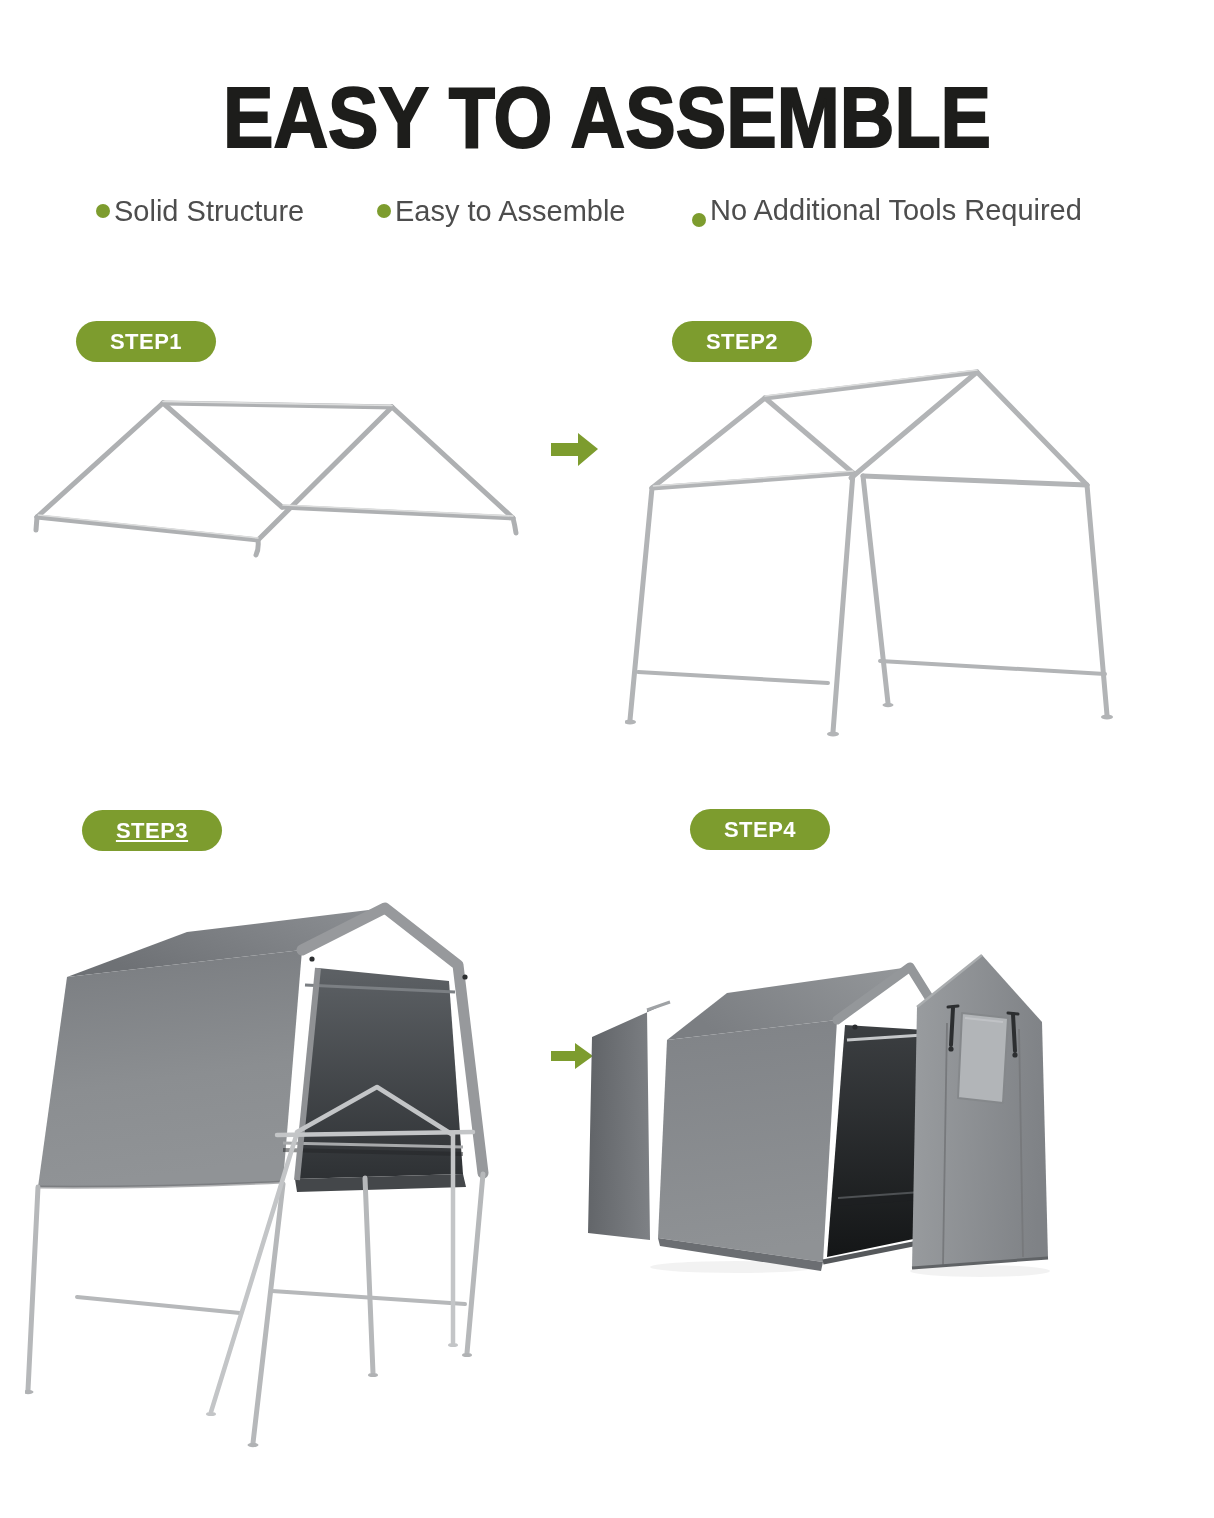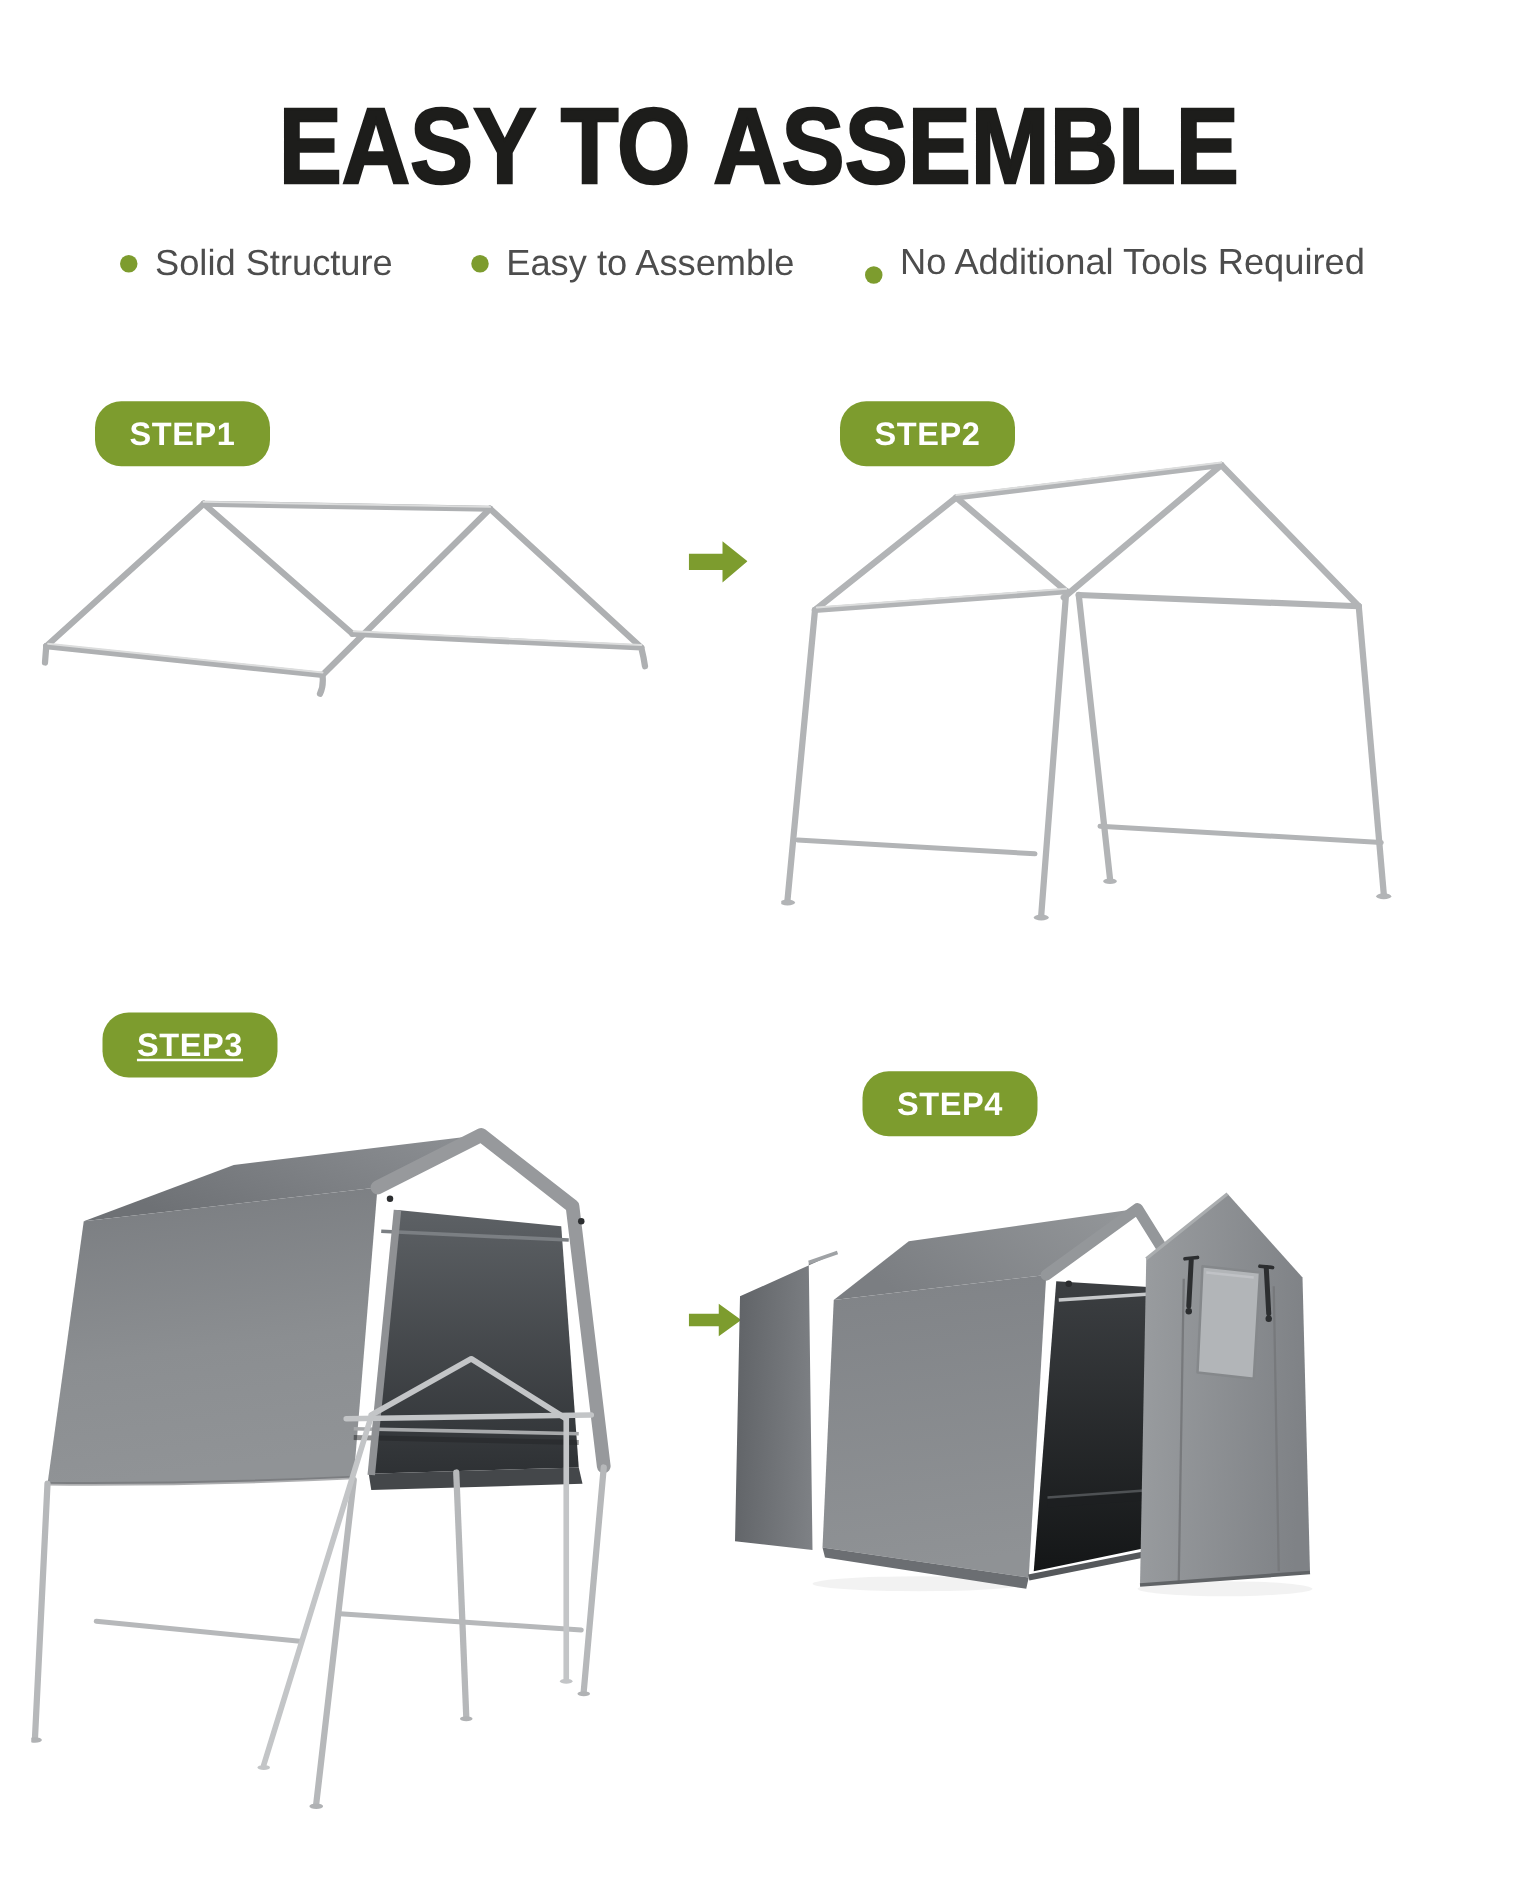--- a/index.html
+++ b/index.html
@@ -12,42 +12,42 @@
     position:absolute;top:70px;left:0;width:1214px;margin:0;
     text-align:center;font-size:86px;font-weight:bold;line-height:1.1;
     color:var(--title-color,#1d1d1b);
     letter-spacing:0px;
     -webkit-text-stroke:2px currentColor;
     transform:scaleX(0.88);transform-origin:50% 50%;
     white-space:nowrap;
   }
   .feature{
     position:absolute;top:195px;height:32px;
-    display:flex;align-items:center;gap:14px;
+    display:flex;align-items:center;gap:4px;
     font-size:29px;color:var(--feature-text-color,#4d4d4d);
     white-space:nowrap;
   }
   .feature .dot{
     width:14px;height:14px;border-radius:50%;
     background:var(--accent-green,#7d9c2e);flex:0 0 auto;
   }
   .feature-1{left:96px;}
   .feature-2{left:377px;}
   .feature-3{left:692px;align-items:flex-end;}
   .badge{
-    position:absolute;width:140px;height:52px;border-radius:21px;
+    position:absolute;width:140px;height:41px;border-radius:21px;
     background:var(--accent-green,#7d9c2e);
     color:var(--badge-text-color,#ffffff);
     display:flex;align-items:center;justify-content:center;
-    font-size:26px;font-weight:bold;letter-spacing:0.5px;
+    font-size:22px;font-weight:bold;letter-spacing:0.5px;
   }
   .badge-1{left:76px;top:321px;}
   .badge-2{left:672px;top:321px;text-align:right;}
   .badge-3{left:82px;top:810px;text-decoration:underline;}
-  .badge-4{left:690px;top:809px;margin-top:48px;}
+  .badge-4{left:690px;top:809px;}
   .illu,.arrow{position:absolute;display:block;}
   .illu-1{left:28px;top:398px;}
   .illu-2{left:625px;top:368px;}
   .illu-3{left:25px;top:885px;}
   .illu-4{left:555px;top:945px;}
   .arrow-1{left:551px;top:431px;}
   .arrow-2{left:551px;top:1042px;}
   .arrow polygon{fill:var(--accent-green,#7d9c2e);}
 </style>
 </head>

